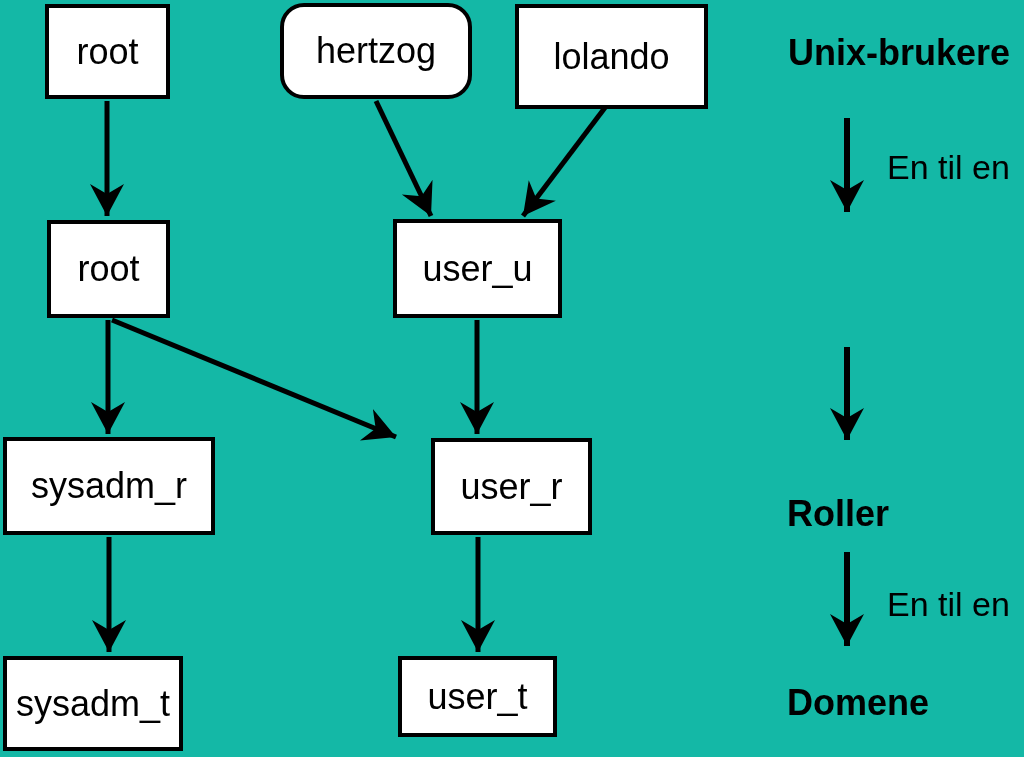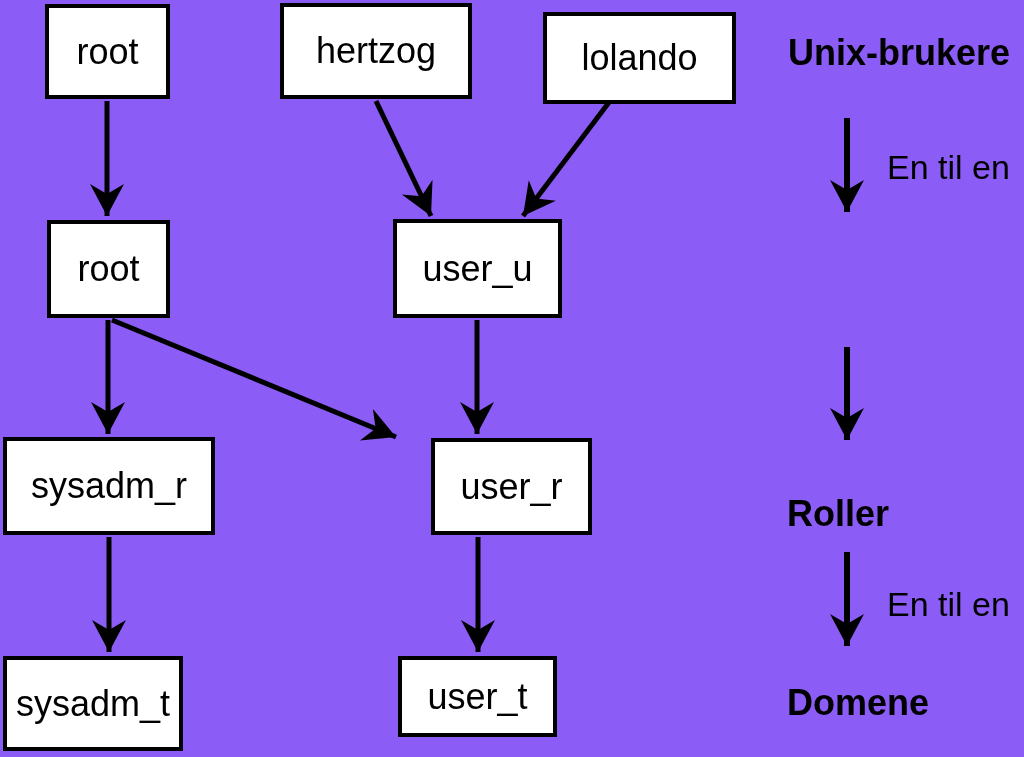--- a/index.html
+++ b/index.html
@@ -4,21 +4,21 @@
 <style>
   html, body {
     margin: 0;
     padding: 0;
     background: #ffffff;
   }
   .stage {
     position: relative;
     width: 1024px;
     height: 757px;
-    background: #8b5cf6;
+    background: #14b8a6;
     font-family: "Liberation Sans", sans-serif;
     color: #000000;
     overflow: hidden;
   }
   .connector-layer {
     position: absolute;
     left: 0;
     top: 0;
     width: 1024px;
     height: 757px;
@@ -73,24 +73,24 @@
     <line x1="478" y1="537" x2="478" y2="652" stroke="#000000" stroke-width="5" marker-end="url(#arrowhead)"></line>
 
     <line x1="847" y1="118" x2="847" y2="212" stroke="#000000" stroke-width="6" marker-end="url(#arrowhead)"></line>
     <line x1="847" y1="347" x2="847" y2="440" stroke="#000000" stroke-width="6" marker-end="url(#arrowhead)"></line>
     <line x1="847" y1="552" x2="847" y2="646" stroke="#000000" stroke-width="6" marker-end="url(#arrowhead)"></line>
   </svg>
 
   <div class="node" style="left:45px; top:4px; width:125px; height:95px;">
     <span>root</span>
   </div>
-  <div class="node" style="left:280px; top:3px; width:192px; height:96px;">
+  <div class="node" style="left:280px; top:3px; width:192px; height:96px;border-radius:24px;">
     <span>hertzog</span>
   </div>
-  <div class="node" style="left:515px; top:12px; width:193px; height:92px;margin-left:28px;">
+  <div class="node" style="left:515px; top:4px; width:193px; height:105px;">
     <span>lolando</span>
   </div>
 
   <div class="node" style="left:47px; top:220px; width:123px; height:98px;">
     <span>root</span>
   </div>
   <div class="node" style="left:393px; top:219px; width:169px; height:99px;">
     <span>user_u</span>
   </div>
 

